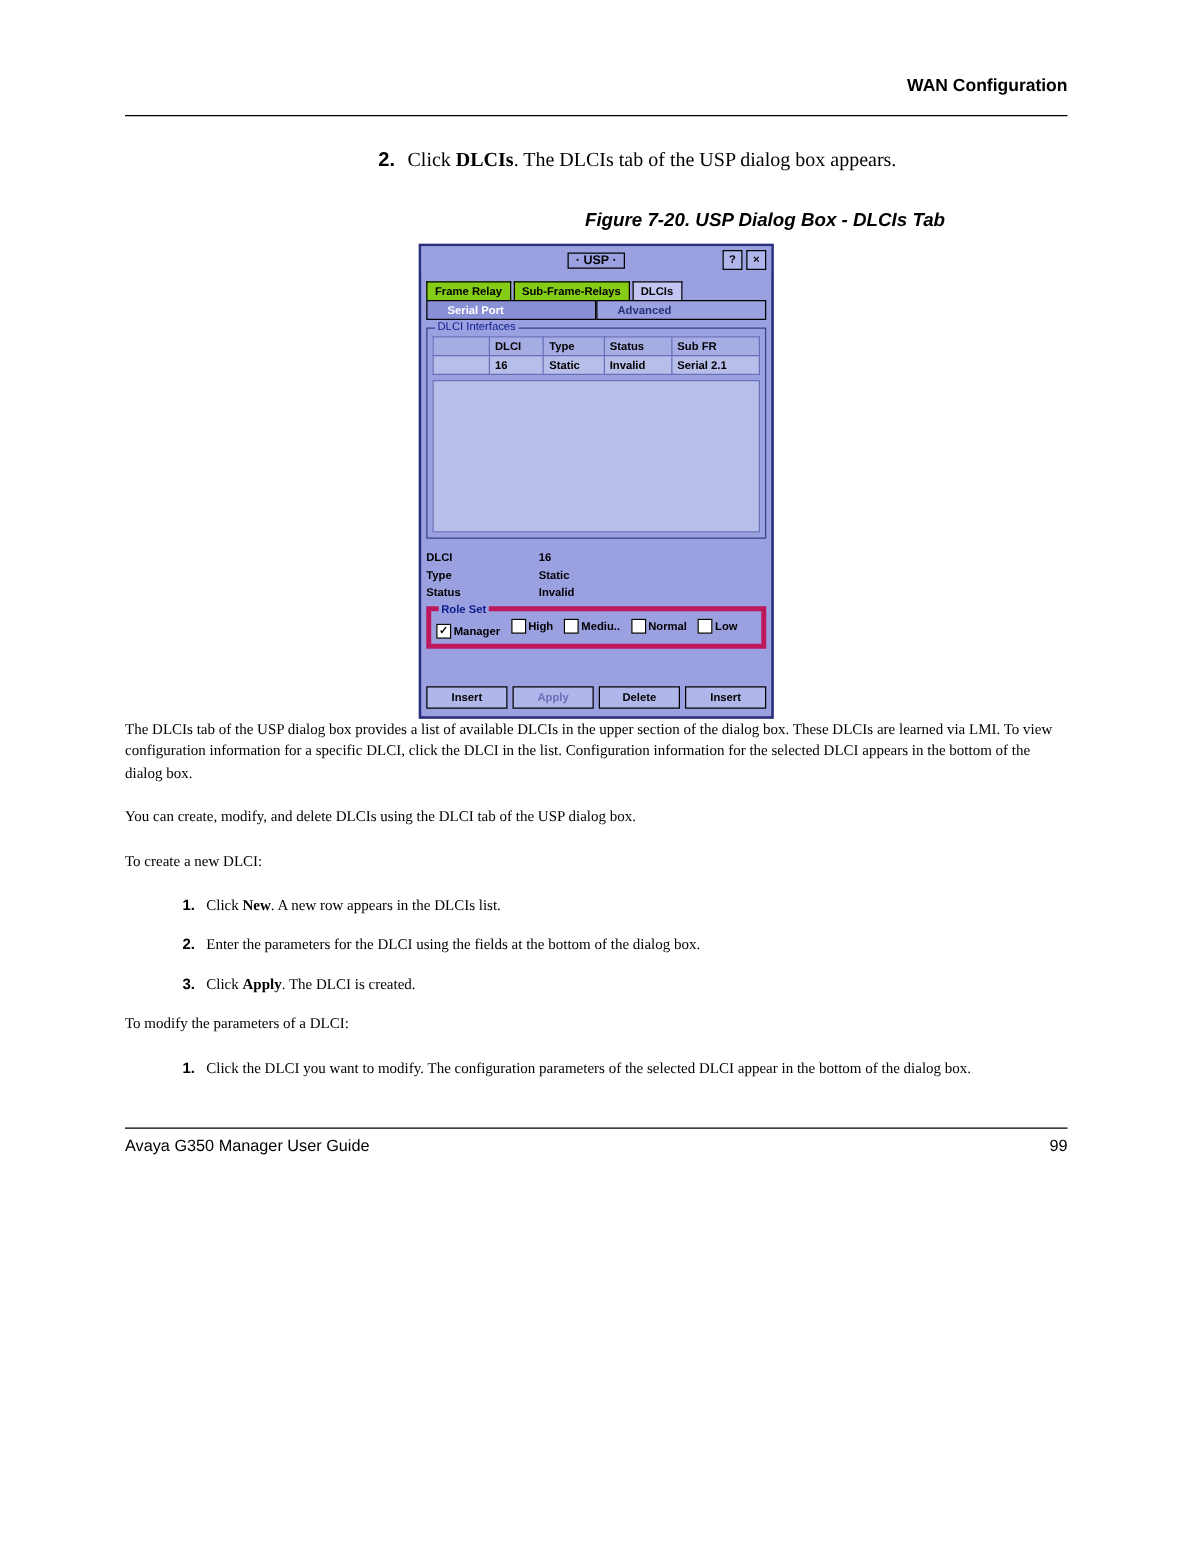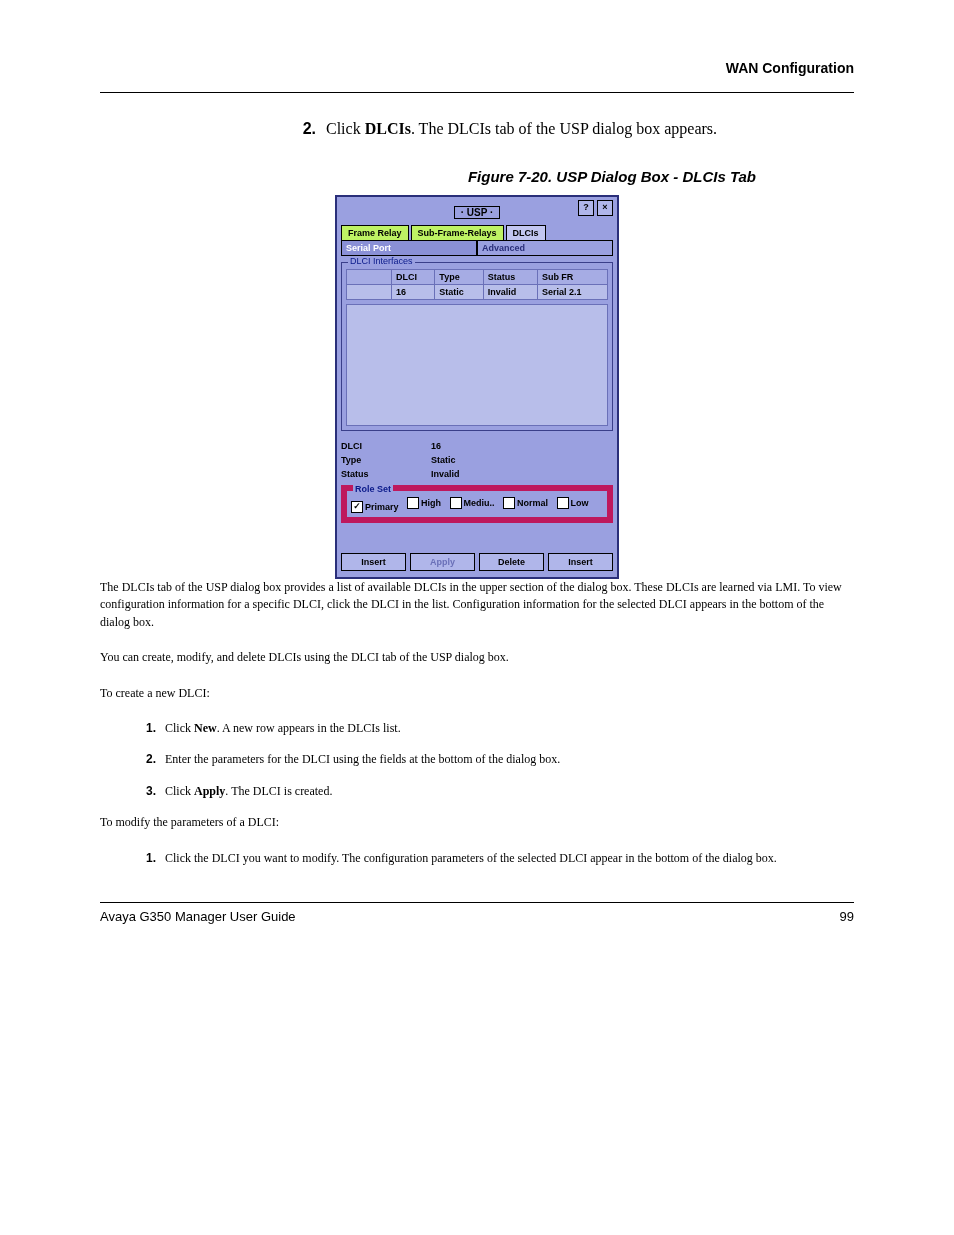--- a/index.html
+++ b/index.html
@@ -68,21 +68,21 @@
     background: #9aa0e0;
     font-family: "MS Sans Serif", Arial, sans-serif;
     font-size: 10px;
     color: #000;
     position: relative;
   }
   .titlebar {
     background: #9aa0e0;
     height: 22px;
     display: flex;
-    align-items: flex-end;
+    align-items: center;
     justify-content: center;
     position: relative;
   }
   .titlebox {
     border: 1px solid #000;
     padding: 0 6px;
     background: #9aa0e0;
     font-weight: bold;
     font-size: 10px;
   }
@@ -106,38 +106,38 @@
   .tabs {
     display: flex;
     margin: 6px 4px 0 4px;
     font-weight: bold;
     font-size: 9px;
   }
   .tab {
     border: 1px solid #000;
     border-bottom: none;
     padding: 2px 6px;
-    background: #bef264;
+    background: #84cc16;
     margin-right: 2px;
   }
   .tab.active {
     background: #c2c6f0;
   }
   .subtabs {
     display: flex;
     margin: 0 4px;
     font-weight: bold;
     font-size: 9px;
   }
   .subtab {
     flex: 1;
     border: 1px solid #000;
     background: #8a90d6;
     color: #fff;
-    padding: 2px 4px;
+    padding: 2px 16px;
     text-align: left;
   }
   .subtab.inactive {
     background: #9aa0e0;
     color: #2a2f7a;
   }
   .panel {
     border: 1px solid #3a3f8a;
     margin: 6px 4px;
     padding: 6px 4px 4px 4px;
@@ -188,21 +188,21 @@
     background: #b8beea;
     display: flex;
     align-items: center;
     justify-content: space-between;
     padding: 1px 3px;
     font-weight: bold;
     font-size: 9px;
     height: 14px;
   }
   .role-panel {
-    border: 6px solid #be185d;
+    border: 4px solid #be185d;
     margin: 6px 4px 30px 4px;
     padding: 6px 4px 4px 4px;
     position: relative;
     font-size: 9px;
     font-weight: bold;
   }
   .cbwrap { display: inline-flex; align-items: center; margin-right: 6px; }
   .cb {
     width: 10px; height: 10px; border: 1px solid #000; background: #fff; display: inline-block;
     margin-right: 2px; font-size: 9px; line-height: 9px; text-align: center;
@@ -313,21 +313,21 @@
           </div>
         <div class="formrow">
             <span class="lbl">Status</span>
             <span class="val">Invalid</span>
           </div>
 
         <div class="role-panel">
           <div class="panel-label">Role Set</div>
           <span class="cbwrap">
               <span class="cb">✓</span>
-              <span>Primary</span>
+              <span>Manager</span>
             </span>
           <span class="cbwrap">
               <span class="cb"></span>
               <span>High</span>
             </span>
           <span class="cbwrap">
               <span class="cb"></span>
               <span>Mediu..</span>
             </span>
           <span class="cbwrap">

